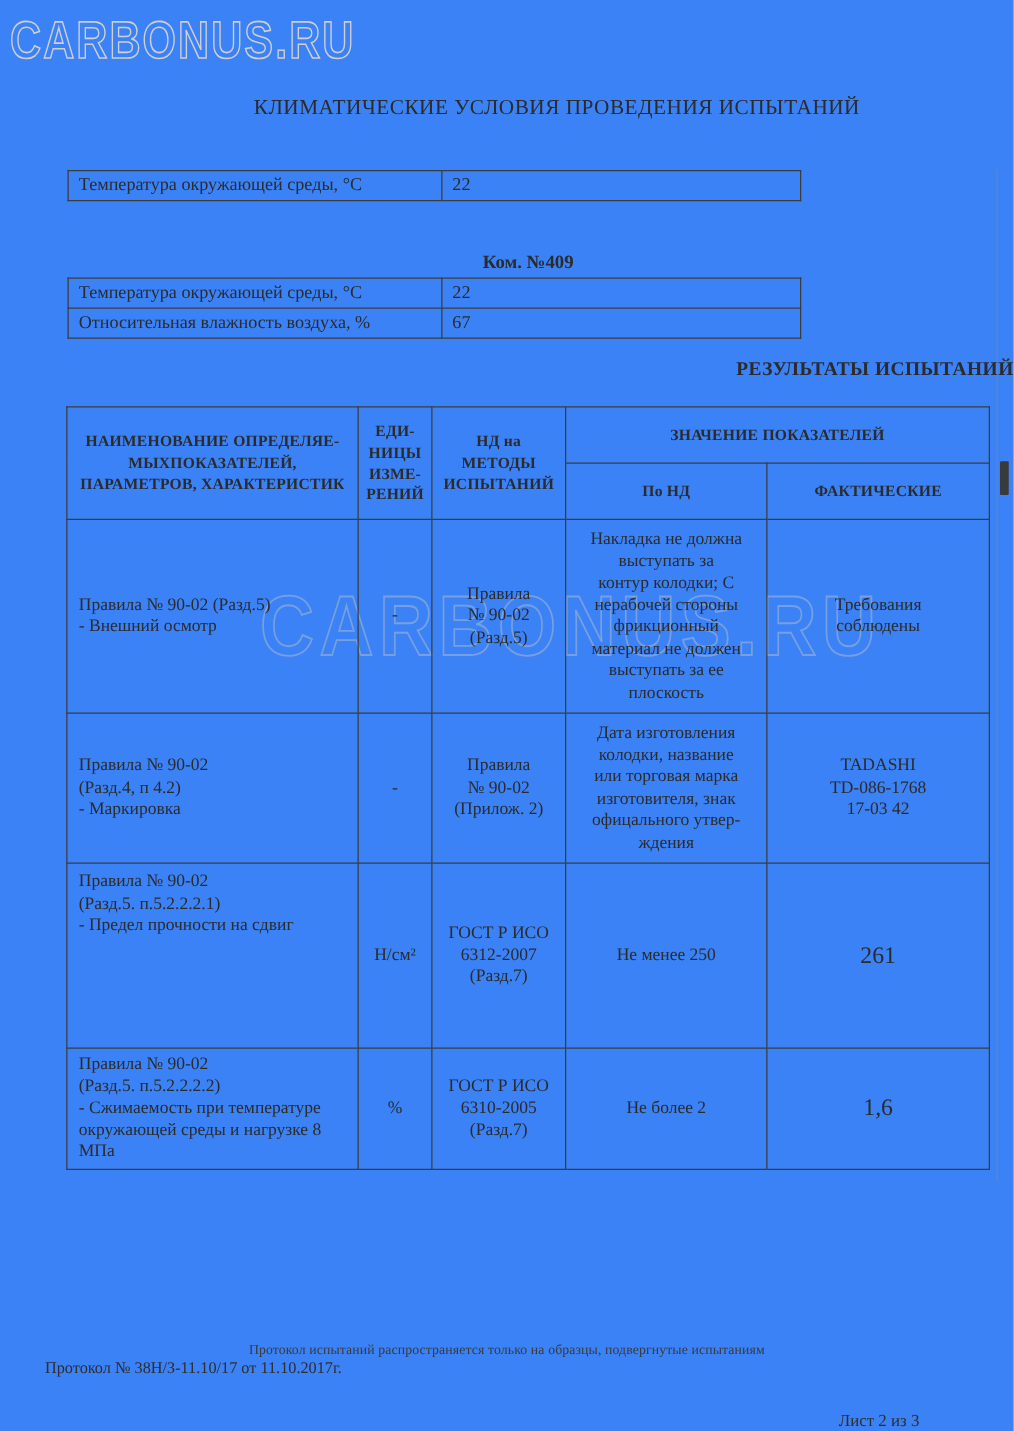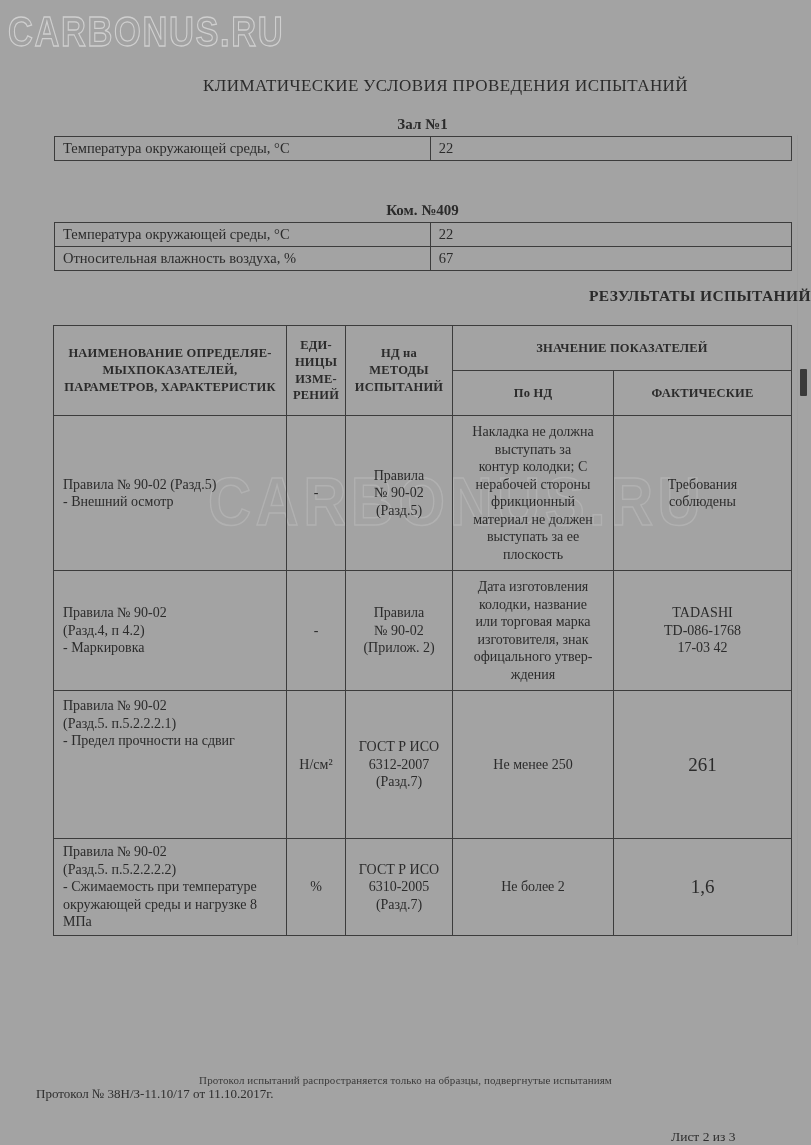--- a/index.html
+++ b/index.html
@@ -1,20 +1,20 @@
 <!DOCTYPE html>
 <html><head>
 <meta charset="utf-8">
 <style>
   html,body{margin:0;padding:0;background:#e9e9e7;}
   .page{
     position:relative;
     width:811px;height:1145px;
     margin:0 auto;
-    background:#a3a3a3;
+    background:#3b82f6;
     overflow:hidden;
     font-family:"Liberation Serif","DejaVu Serif",serif;
     color:#2b2b2b;
   }
   
   .wm{
     position:absolute;
     font-family:"Liberation Sans","DejaVu Sans",sans-serif;
     font-weight:bold;
     color:transparent;
@@ -39,21 +39,21 @@
   .sec-heading{
     position:absolute;left:0;top:287px;width:811px;
     text-align:right;font-weight:bold;font-size:15.5px;letter-spacing:.4px;
   }
   .tcaption{
     position:absolute;left:54px;width:737px;
     text-align:center;font-weight:bold;font-size:15px;
   }
   
   .ctab{
-    position:absolute;left:54px;width:738px;
+    position:absolute;left:54px;width:587px;
     border-collapse:collapse;table-layout:fixed;
     font-size:14.5px;
   }
   .ctab td{
     border:1.5px solid #3c3c3c;
     height:23px;padding:0 0 0 8px;vertical-align:middle;
   }
   
   .rtab{
     position:absolute;left:53px;top:325px;width:738px;
@@ -102,21 +102,20 @@
 </head>
 <body>
 
 <div class="page">
 
   <div class="wm wm-top">CARBONUS.RU</div>
   <div class="wm wm-mid">CARBONUS.RU</div>
 
   <div class="doc-title">КЛИМАТИЧЕСКИЕ УСЛОВИЯ ПРОВЕДЕНИЯ ИСПЫТАНИЙ</div>
 
-  <div class="tcaption" style="top:116px">Зал №1</div>
   <table class="ctab" style="top:136px">
     <colgroup>
         <col style="width:51%">
         <col>
       </colgroup>
     <tbody>
       <tr>
         <td>Температура окружающей среды, °С</td>
         <td>22</td>
       </tr>

